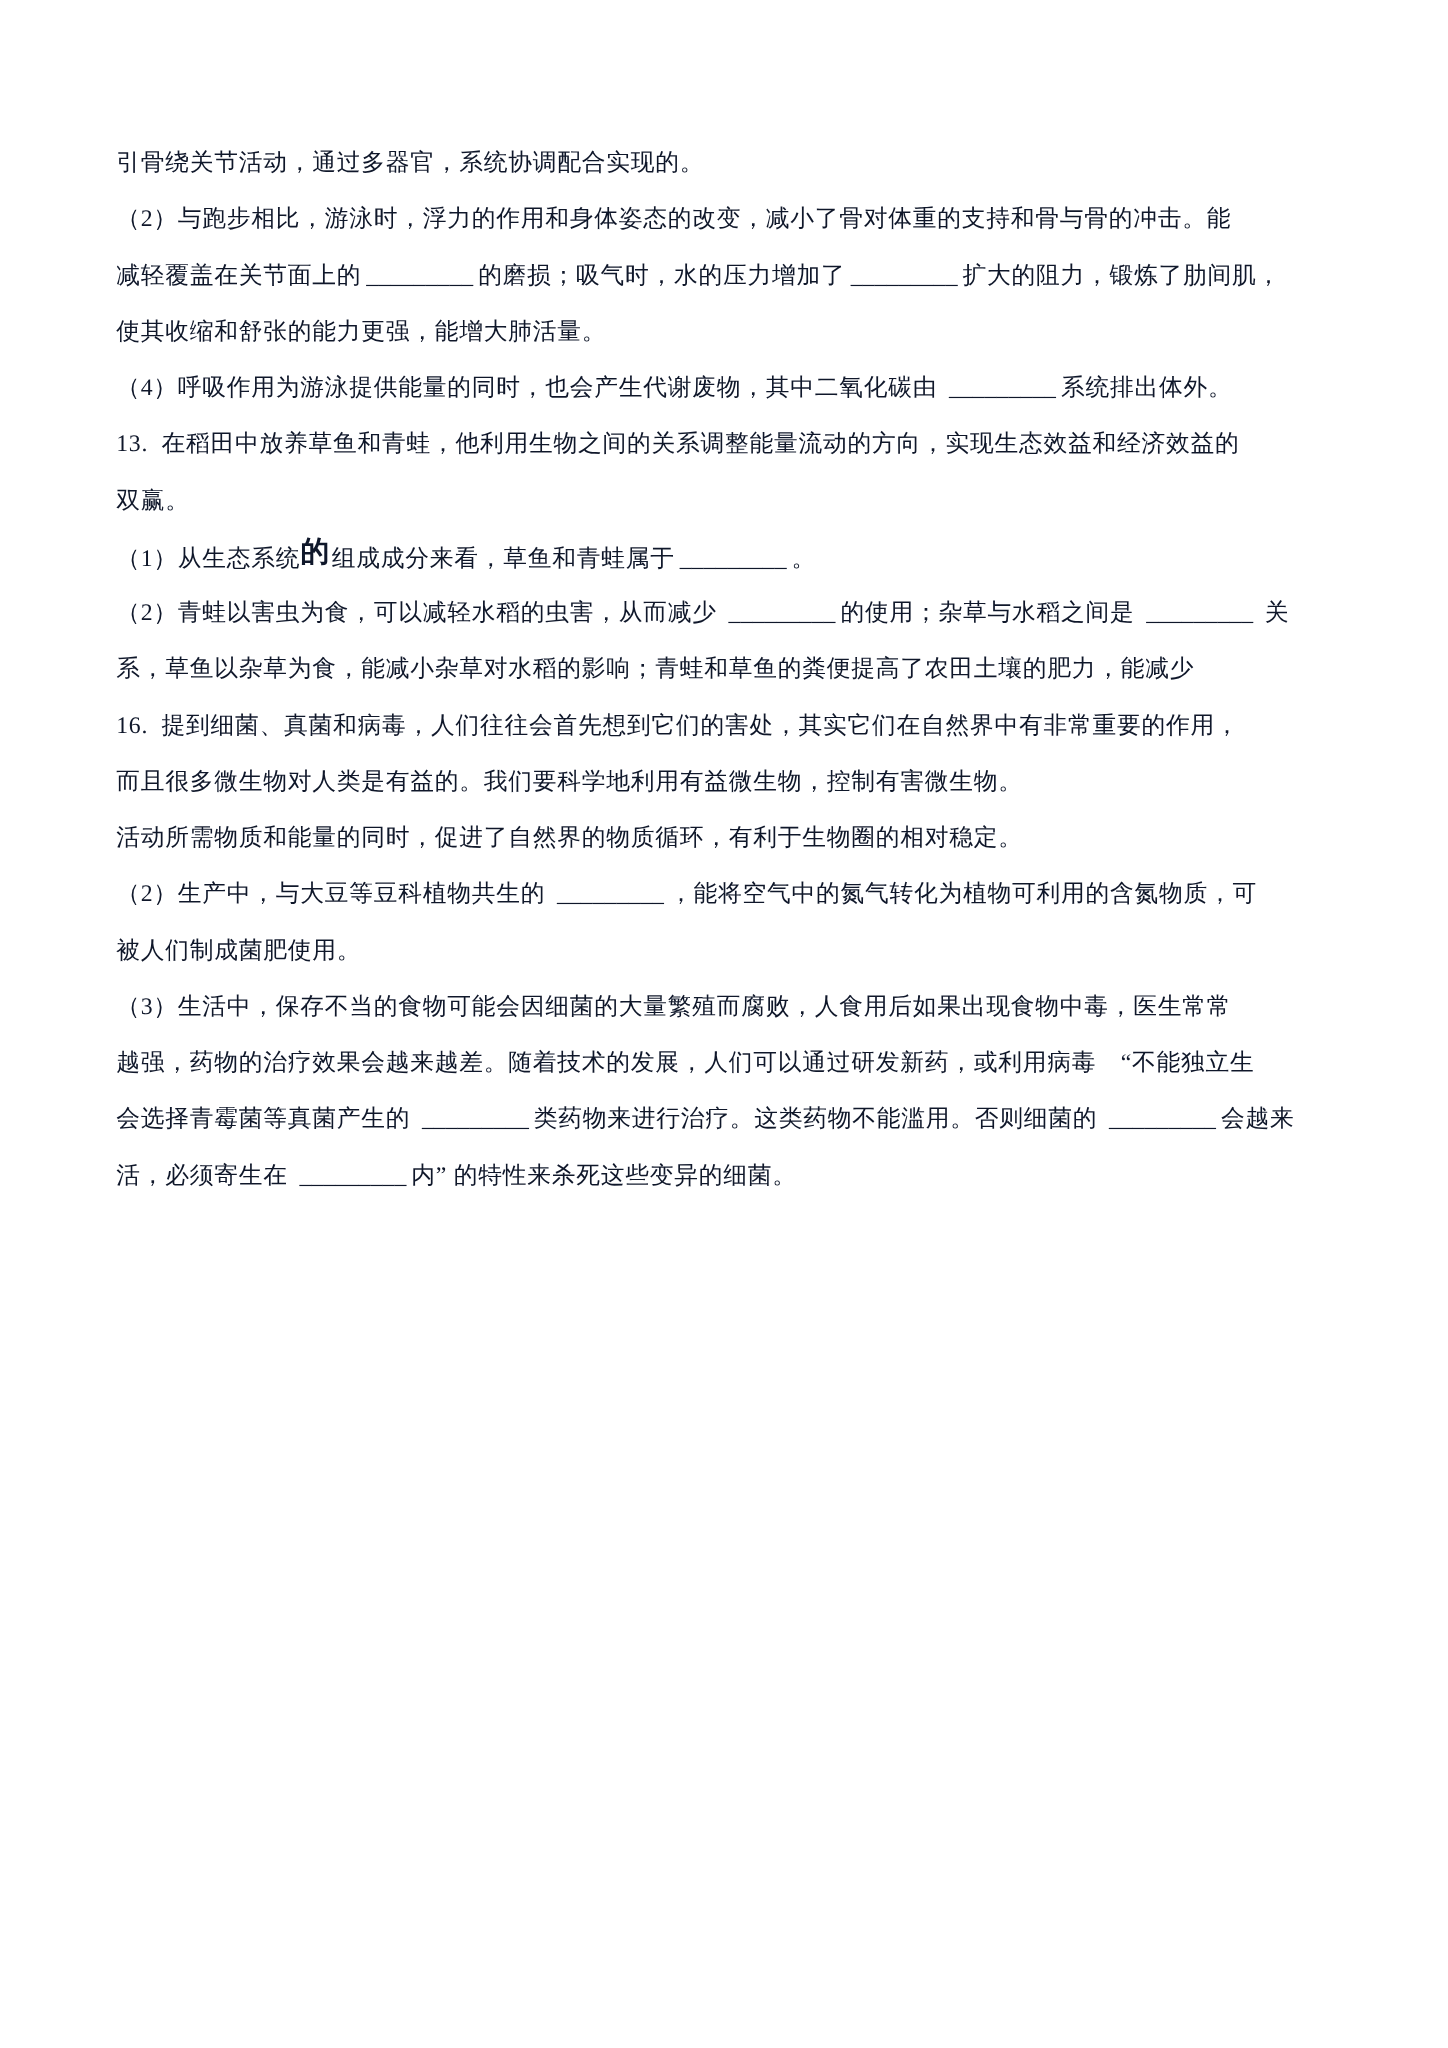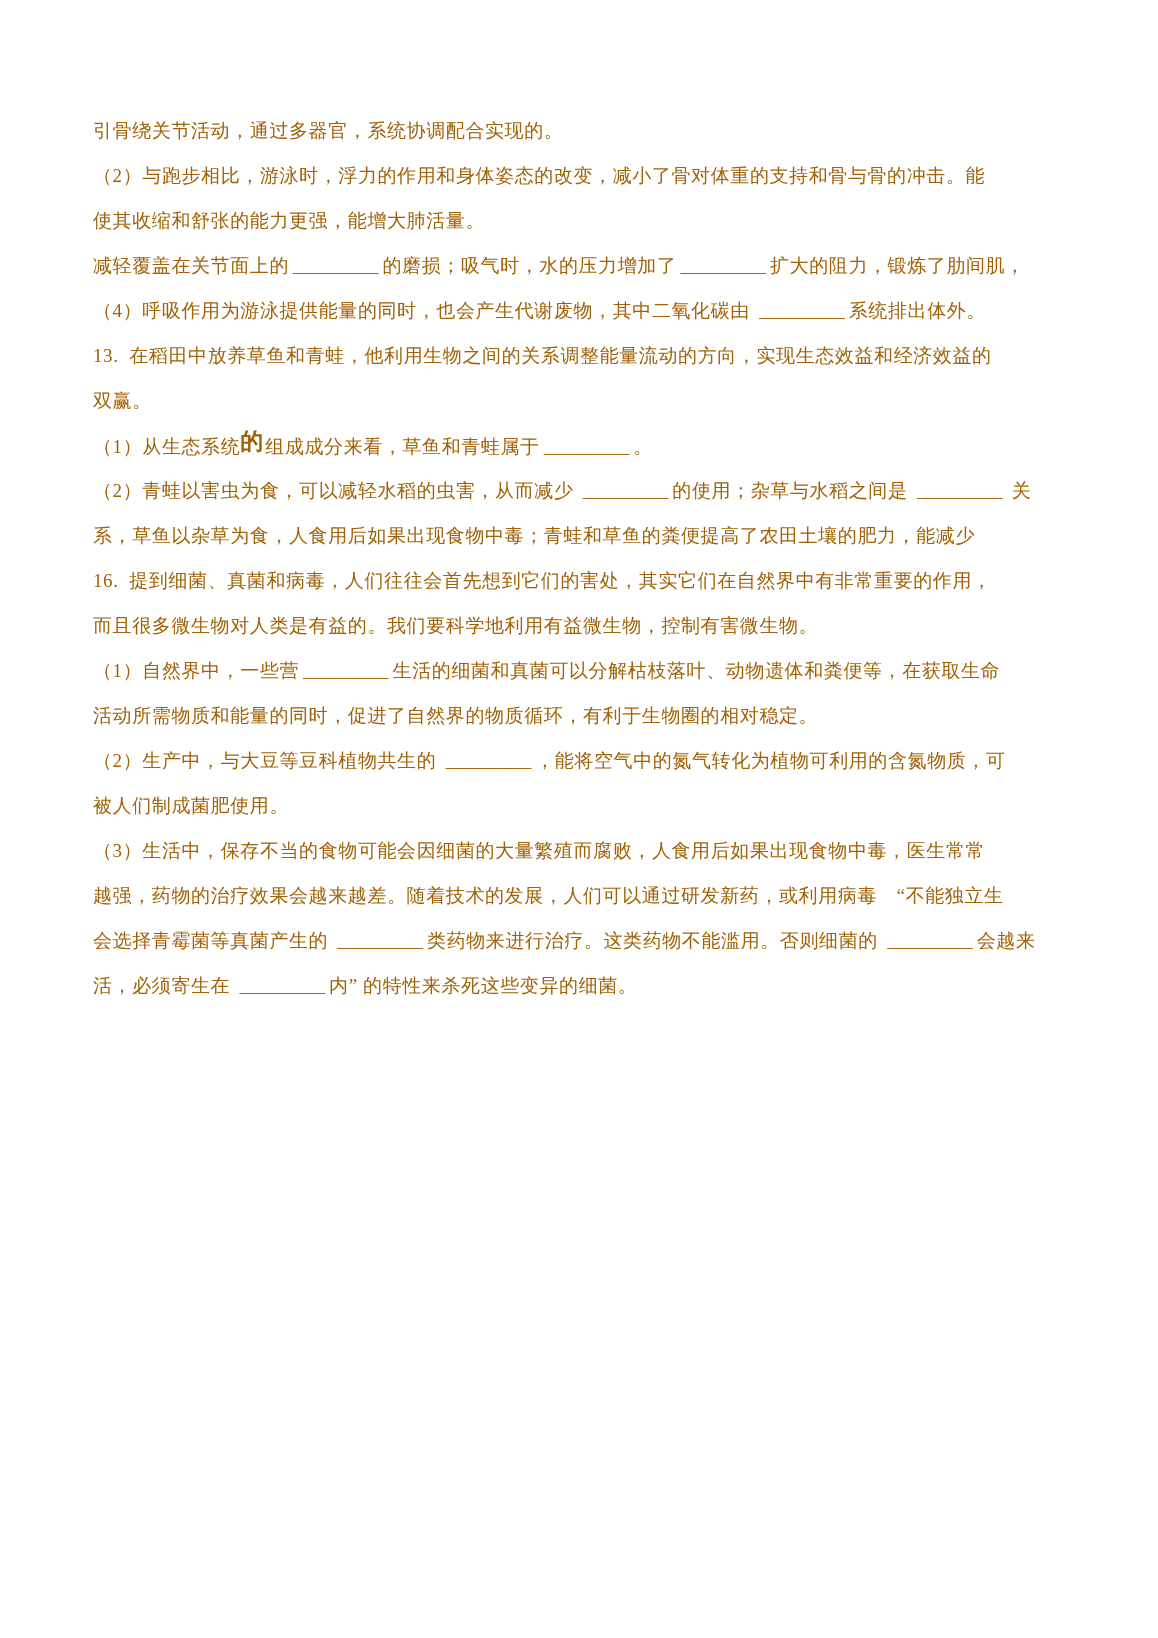--- a/index.html
+++ b/index.html
@@ -12,21 +12,21 @@
     height: 1638px;
     background: #ffffff;
     position: relative;
     overflow: hidden;
   }
   .doc {
     position: absolute;
     top: 108px;
     left: 93px;
     width: 975px;
-    color: #a16207;
+    color: #0f172a;
     font-family: "Liberation Serif", "DejaVu Serif", serif;
     font-size: 19px;
     letter-spacing: 0.6px;
   }
   .doc-line {
     height: 45px;
     line-height: 45px;
     white-space: pre;
   }
   .seg-text {
@@ -46,31 +46,30 @@
     margin-right: 2px;
   }
 </style>
 </head>
 <body>
 
 <div class="doc">
   <div>
       <div class="doc-line"><span class="seg-text">引骨绕关节活动，通过多器官，系统协调配合实现的。</span></div>
       <div class="doc-line"><span class="seg-text">（2）与跑步相比，游泳时，浮力的作用和身体姿态的改变，减小了骨对体重的支持和骨与骨的冲击。能</span></div>
+      <div class="doc-line"><span class="seg-text">减轻覆盖在关节面上的</span><span class="seg-blank">_________</span><span class="seg-text">的磨损；吸气时，水的压力增加了</span><span class="seg-blank">_________</span><span class="seg-text">扩大的阻力，锻炼了肋间肌，</span></div>
       <div class="doc-line"><span class="seg-text">使其收缩和舒张的能力更强，能增大肺活量。</span></div>
-      <div class="doc-line"><span class="seg-text">减轻覆盖在关节面上的</span><span class="seg-blank">_________</span><span class="seg-text">的磨损；吸气时，水的压力增加了</span><span class="seg-blank">_________</span><span class="seg-text">扩大的阻力，锻炼了肋间肌，</span></div>
       <div class="doc-line"><span class="seg-text">（4）呼吸作用为游泳提供能量的同时，也会产生代谢废物，其中二氧化碳由 </span><span class="seg-blank">_________</span><span class="seg-text">系统排出体外。</span></div>
       <div class="doc-line"><span class="seg-text">13.  在稻田中放养草鱼和青蛙，他利用生物之间的关系调整能量流动的方向，实现生态效益和经济效益的</span></div>
       <div class="doc-line"><span class="seg-text">双赢。</span></div>
       <div class="doc-line"><span class="seg-text">（1）从生态系统</span><span class="seg-bold">的</span><span class="seg-text">组成成分来看，草鱼和青蛙属于</span><span class="seg-blank">_________</span><span class="seg-text">。</span></div>
       <div class="doc-line"><span class="seg-text">（2）青蛙以害虫为食，可以减轻水稻的虫害，从而减少 </span><span class="seg-blank">_________</span><span class="seg-text">的使用；杂草与水稻之间是 </span><span class="seg-blank">_________</span><span class="seg-text"> 关</span></div>
-      <div class="doc-line"><span class="seg-text">系，草鱼以杂草为食，人食用后如果出现食物中毒；青蛙和草鱼的粪便提高了农田土壤的肥力，能减少</span></div>
+      <div class="doc-line"><span class="seg-text">系，草鱼以杂草为食，能减小杂草对水稻的影响；青蛙和草鱼的粪便提高了农田土壤的肥力，能减少</span></div>
       <div class="doc-line"><span class="seg-text">16.  提到细菌、真菌和病毒，人们往往会首先想到它们的害处，其实它们在自然界中有非常重要的作用，</span></div>
       <div class="doc-line"><span class="seg-text">而且很多微生物对人类是有益的。我们要科学地利用有益微生物，控制有害微生物。</span></div>
-      <div class="doc-line"><span class="seg-text">（1）自然界中，一些营</span><span class="seg-blank">_________</span><span class="seg-text">生活的细菌和真菌可以分解枯枝落叶、动物遗体和粪便等，在获取生命</span></div>
       <div class="doc-line"><span class="seg-text">活动所需物质和能量的同时，促进了自然界的物质循环，有利于生物圈的相对稳定。</span></div>
       <div class="doc-line"><span class="seg-text">（2）生产中，与大豆等豆科植物共生的 </span><span class="seg-blank">_________</span><span class="seg-text">，能将空气中的氮气转化为植物可利用的含氮物质，可</span></div>
       <div class="doc-line"><span class="seg-text">被人们制成菌肥使用。</span></div>
       <div class="doc-line"><span class="seg-text">（3）生活中，保存不当的食物可能会因细菌的大量繁殖而腐败，人食用后如果出现食物中毒，医生常常</span></div>
       <div class="doc-line"><span class="seg-text">越强，药物的治疗效果会越来越差。随着技术的发展，人们可以通过研发新药，或利用病毒　“不能独立生</span></div>
       <div class="doc-line"><span class="seg-text">会选择青霉菌等真菌产生的 </span><span class="seg-blank">_________</span><span class="seg-text">类药物来进行治疗。这类药物不能滥用。否则细菌的 </span><span class="seg-blank">_________</span><span class="seg-text">会越来</span></div>
       <div class="doc-line"><span class="seg-text">活，必须寄生在 </span><span class="seg-blank">_________</span><span class="seg-text">内” 的特性来杀死这些变异的细菌。</span></div>
     </div>
 </div>
 

